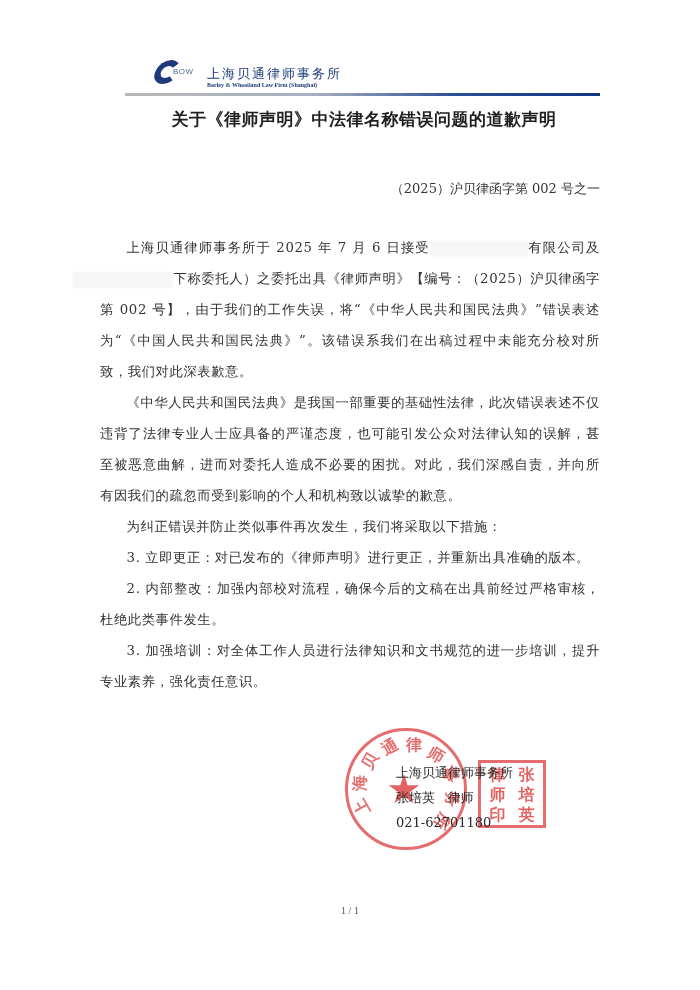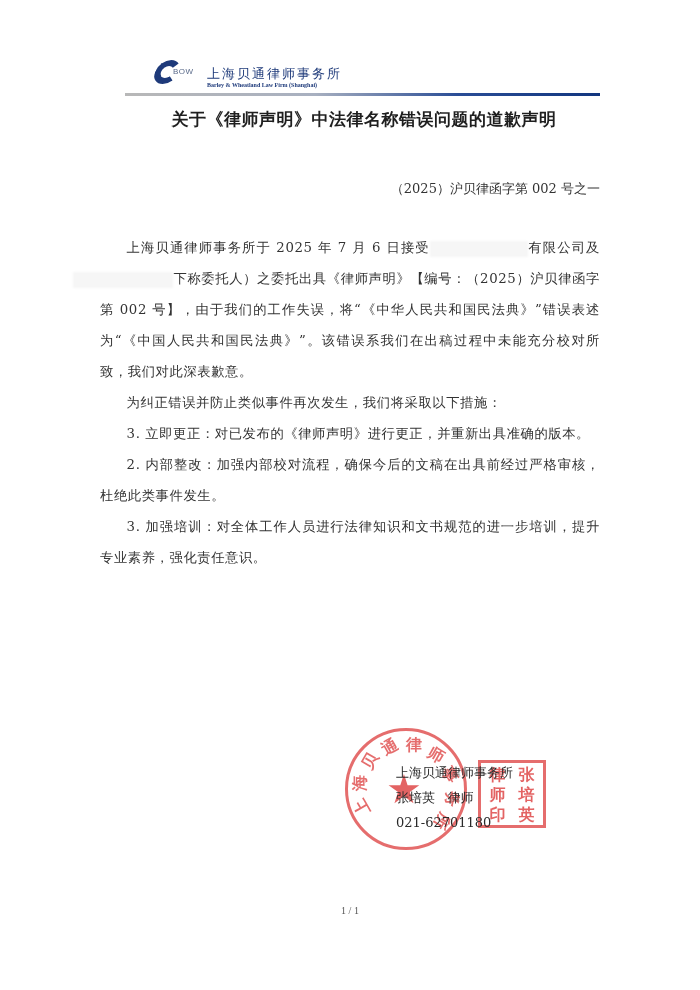--- a/index.html
+++ b/index.html
@@ -150,20 +150,21 @@
 </div>
 <div class="header-rule"></div>
 
 <div class="doc-title">关于《律师声明》中法律名称错误问题的道歉声明</div>
 <div class="doc-number">（2025）沪贝律函字第 002 号之一</div>
 
 <div class="body-text">
   <p>
     <span>上海贝通律师事务所于 2025 年 7 月 6 日接受</span><span class="redact" style="width:98px"></span><span>有限公司及</span><span class="redact" style="width:100px;margin-left:-2em"></span><span>下称委托人）之委托出具《律师声明》【编号：（2025）沪贝律函字第 002 号】，由于我们的工作失误，将“《中华人民共和国民法典》”错误表述为“《中国人民共和国民法典》”。该错误系我们在出稿过程中未能充分校对所致，我们对此深表歉意。</span>
   </p>
+  <p style="margin-top:0">《中华人民共和国民法典》是我国一部重要的基础性法律，此次错误表述不仅违背了法律专业人士应具备的严谨态度，也可能引发公众对法律认知的误解，甚至被恶意曲解，进而对委托人造成不必要的困扰。对此，我们深感自责，并向所有因我们的疏忽而受到影响的个人和机构致以诚挚的歉意。</p>
   <p>为纠正错误并防止类似事件再次发生，我们将采取以下措施：</p>
   <p>3. 立即更正：对已发布的《律师声明》进行更正，并重新出具准确的版本。</p>
   <p>2. 内部整改：加强内部校对流程，确保今后的文稿在出具前经过严格审核，杜绝此类事件发生。</p>
   <p>3. 加强培训：对全体工作人员进行法律知识和文书规范的进一步培训，提升专业素养，强化责任意识。</p>
 </div>
 
 <div class="seal-round">
   <div class="seal-ring-text">
     <span style="transform: rotate(-120deg)">上</span>
     <span style="transform: rotate(-90deg)">海</span>

